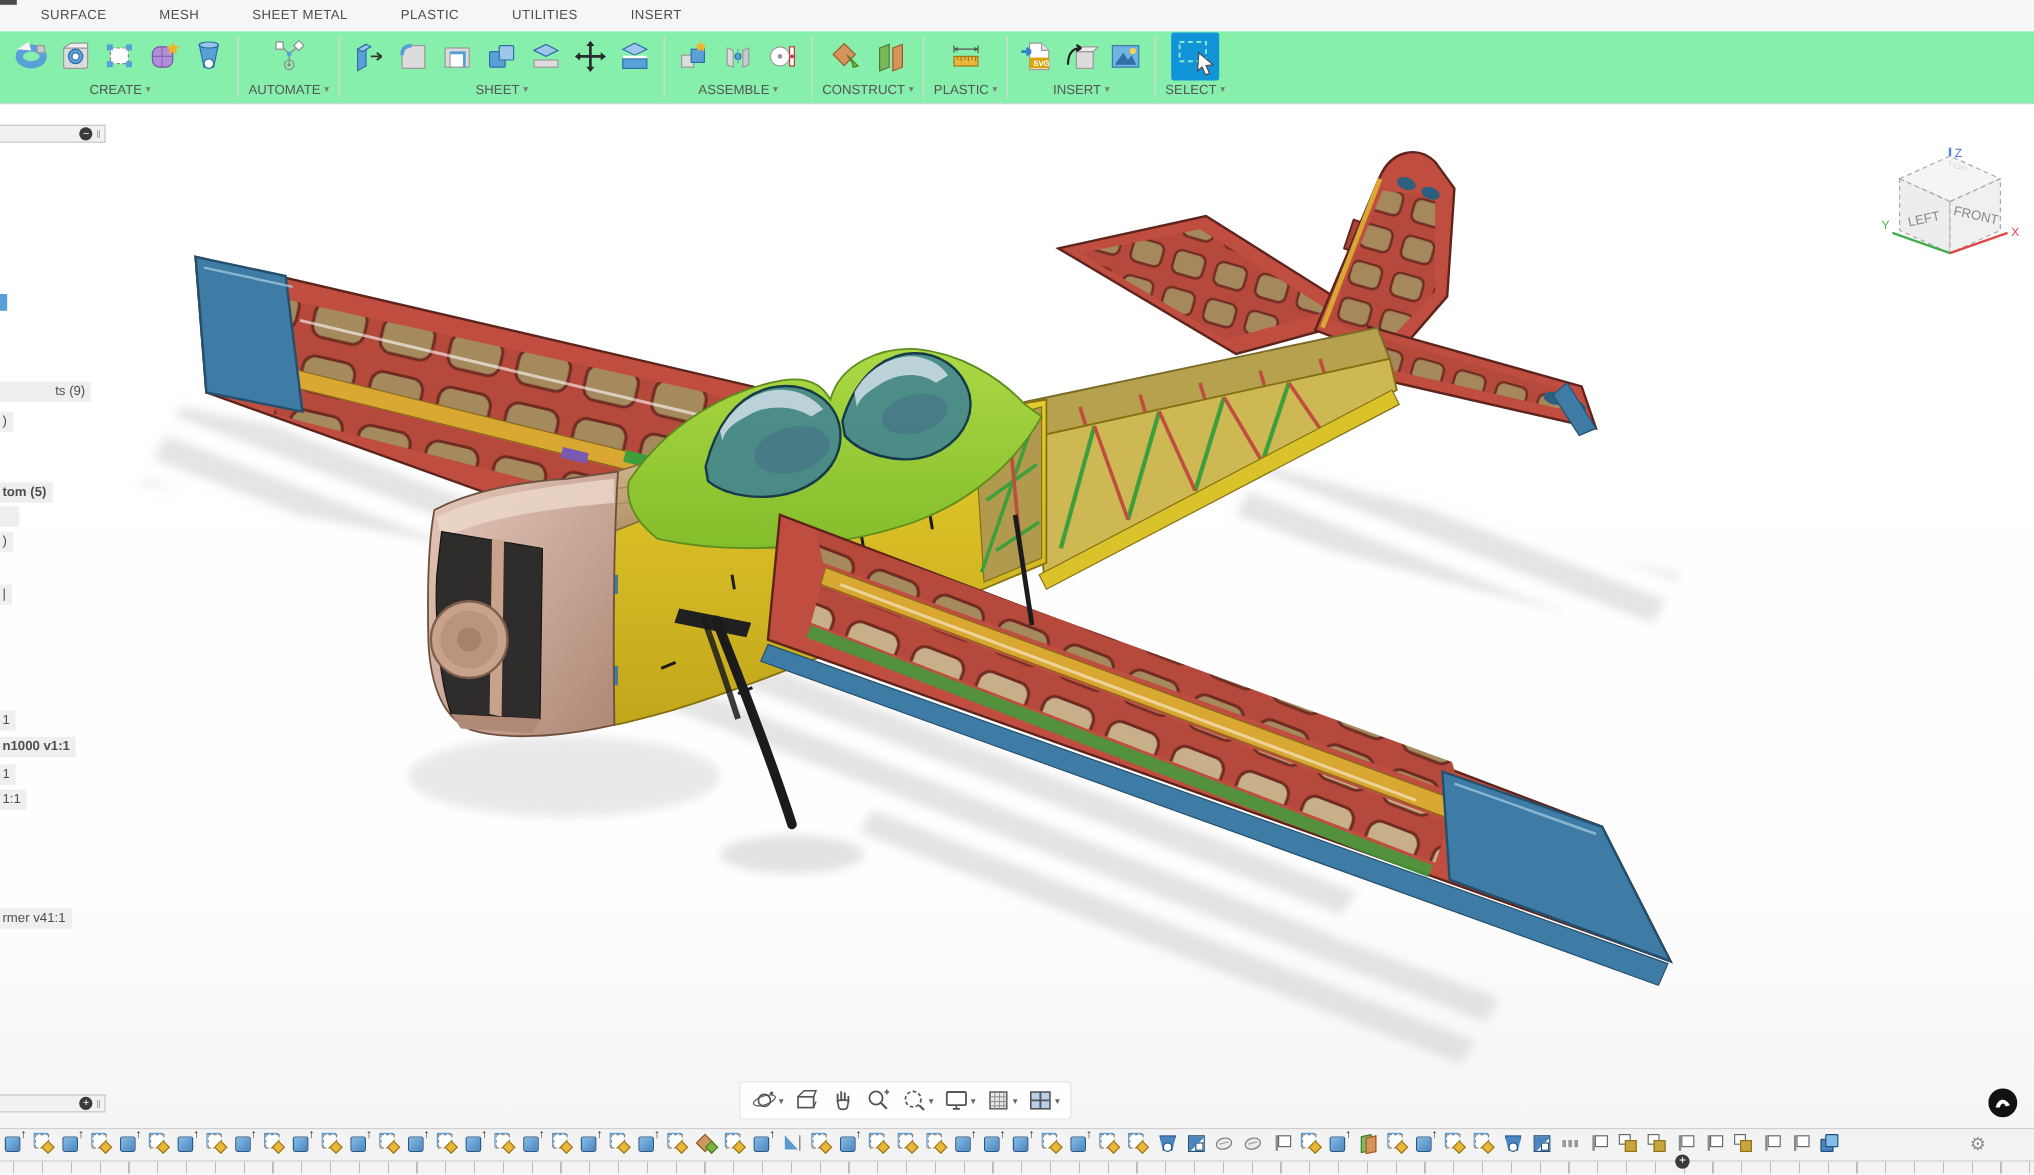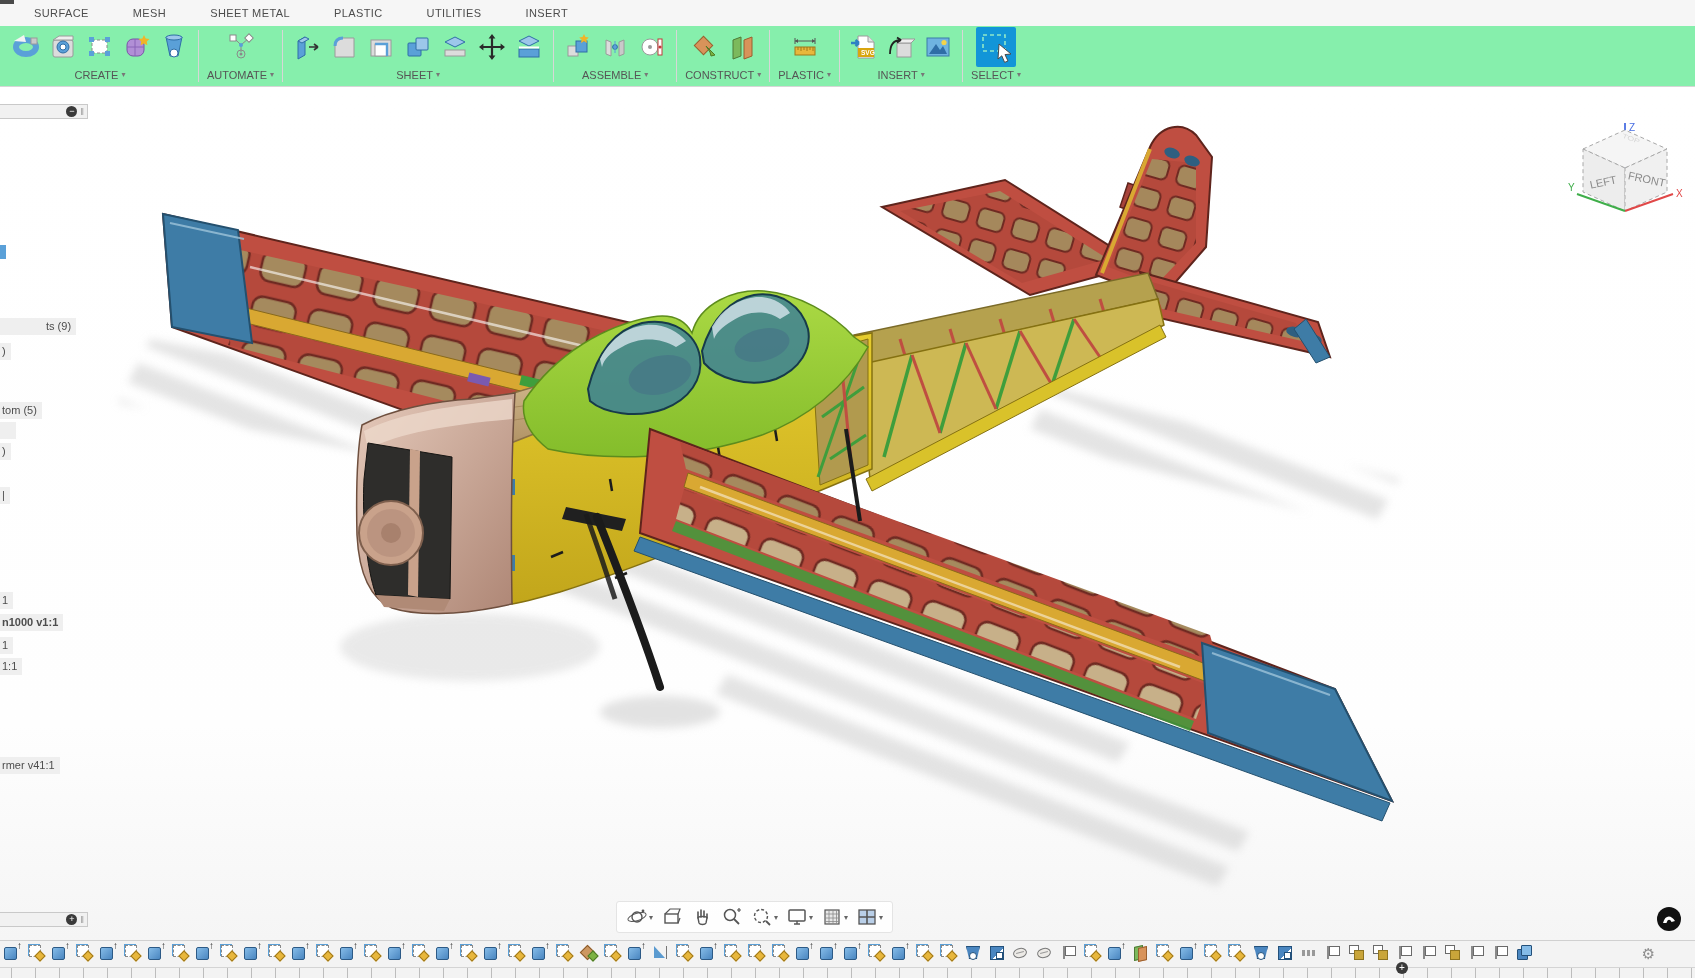--- a/index.html
+++ b/index.html
@@ -530,21 +530,21 @@
       <span class="mini-grip">‖</span>
     </div>
     <div class="minibar" style="top:825px">
       <div class="mini-circle">+</div>
       <span class="mini-grip">‖</span>
     </div>
     <div class="blue-sliver"></div>
     <div>
         <div class="chip" style="top: 231px; padding-left: 46px;">ts (9)</div>
         <div class="chip" style="top: 256px;">)</div>
-        <div class="chip" style="top: 315px;">tom (5)</div>
+        <div class="chip" style="top: 315px; font-weight: bold;">tom (5)</div>
         <div class="chip" style="top: 335px; min-width: 16px;"></div>
         <div class="chip" style="top: 356px;">)</div>
         <div class="chip" style="top: 400px;">|</div>
         <div class="chip" style="top: 505px;">1</div>
         <div class="chip" style="top: 527px; font-weight: bold;">n1000 v1:1</div>
         <div class="chip" style="top: 550px;">1</div>
         <div class="chip" style="top: 571px;">1:1</div>
         <div class="chip" style="top: 670px;">rmer v41:1</div>
       </div>
 

